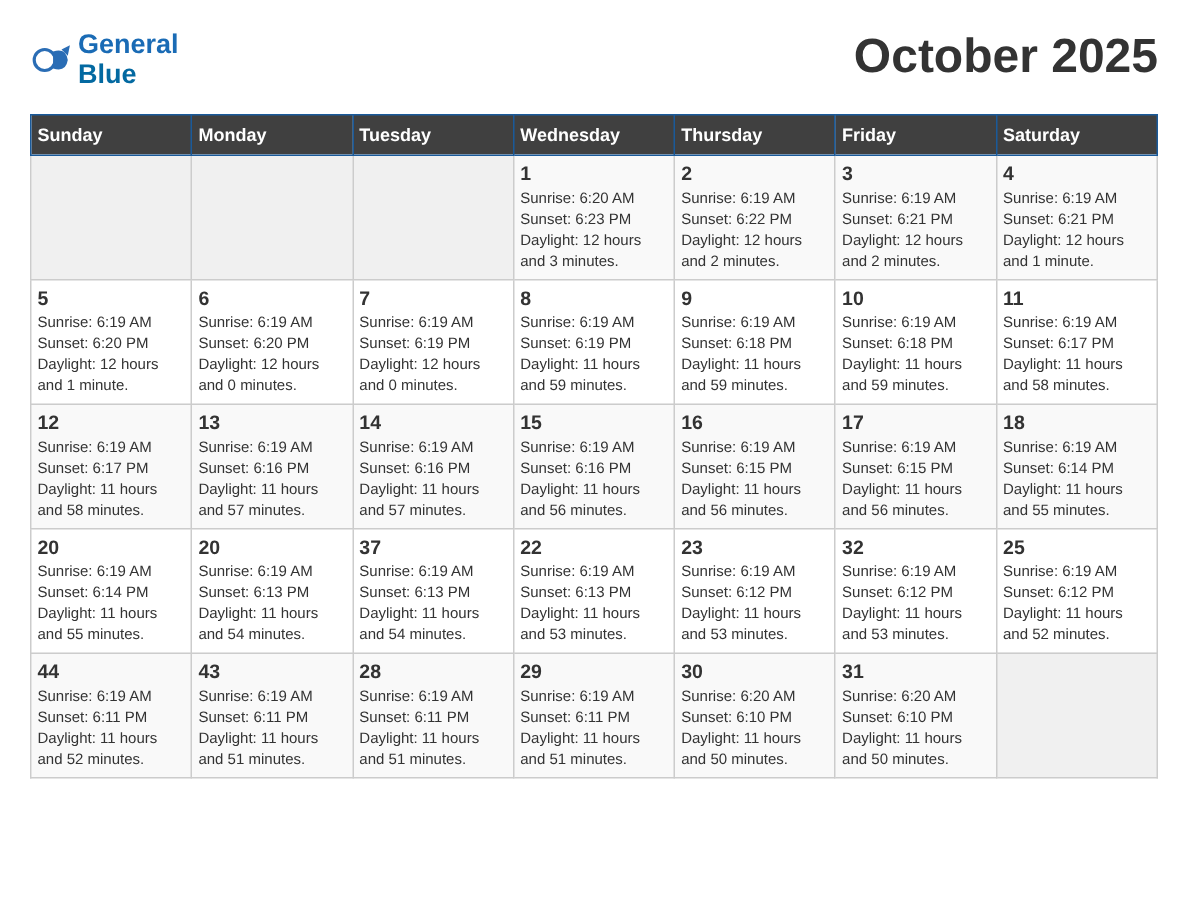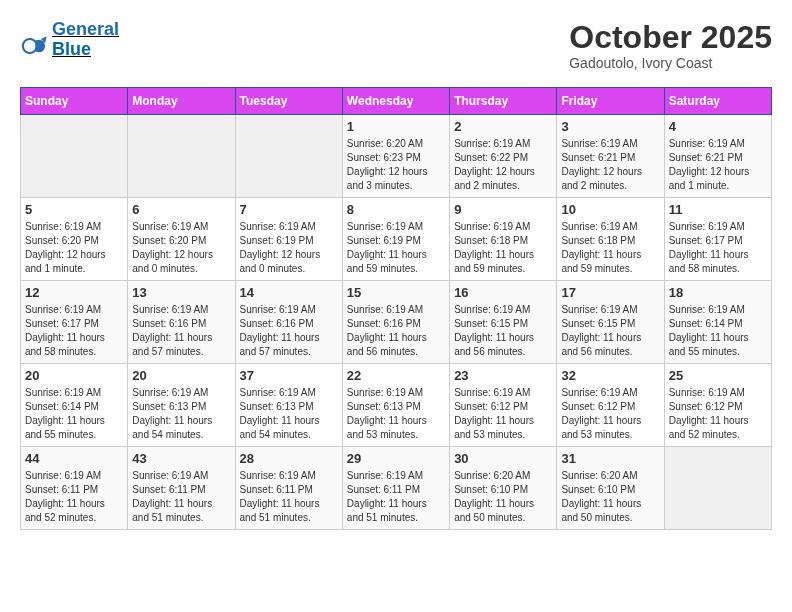--- a/index.html
+++ b/index.html
@@ -11,23 +11,22 @@
       padding: 20px;
     }
     .header {
       display: flex;
       justify-content: space-between;
       align-items: flex-start;
       margin-bottom: 16px;
     }
     .logo {
       display: flex;
-      align-items: flex-end;
+      align-items: center;
       gap: 4px;
-      text-decoration: underline;
     }
     .logo-text {
       font-size: 18px;
       font-weight: bold;
       color: #333;
       line-height: 1.1;
     }
     .logo-text span {
       color: #1a6bb5;
     }
@@ -47,21 +46,21 @@
     .subtitle {
       font-size: 14px;
       color: #555;
     }
     table {
       width: 100%;
       border-collapse: collapse;
       font-size: 11px;
     }
     thead th {
-      background-color: #d946ef;
+      background-color: #404040;
       color: #fff;
       padding: 6px 4px;
       text-align: left;
       font-size: 12px;
       font-weight: bold;
       border: 1px solid #1a5a9a;
     }
     tbody td {
       border: 1px solid #ccc;
       vertical-align: top;
@@ -98,21 +97,20 @@
       <path d="M22 12 Q34 8 36 20 Q34 32 22 28" fill="#2a6db5"></path>
       <path d="M30 10 L38 6 L36 16 Z" fill="#2a6db5"></path>
     </svg>
     <div class="logo-text">
       <div><span>General</span></div>
       <div><span style="color:#0369a1">Blue</span></div>
     </div>
   </div>
   <div class="title-block">
     <div class="month-title">October 2025</div>
-    <div class="subtitle">Gadoutolo, Ivory Coast</div>
   </div>
 </div>
 
 <table>
   <thead>
     <tr id="header-row">
         <th>Sunday</th>
         <th>Monday</th>
         <th>Tuesday</th>
         <th>Wednesday</th>

